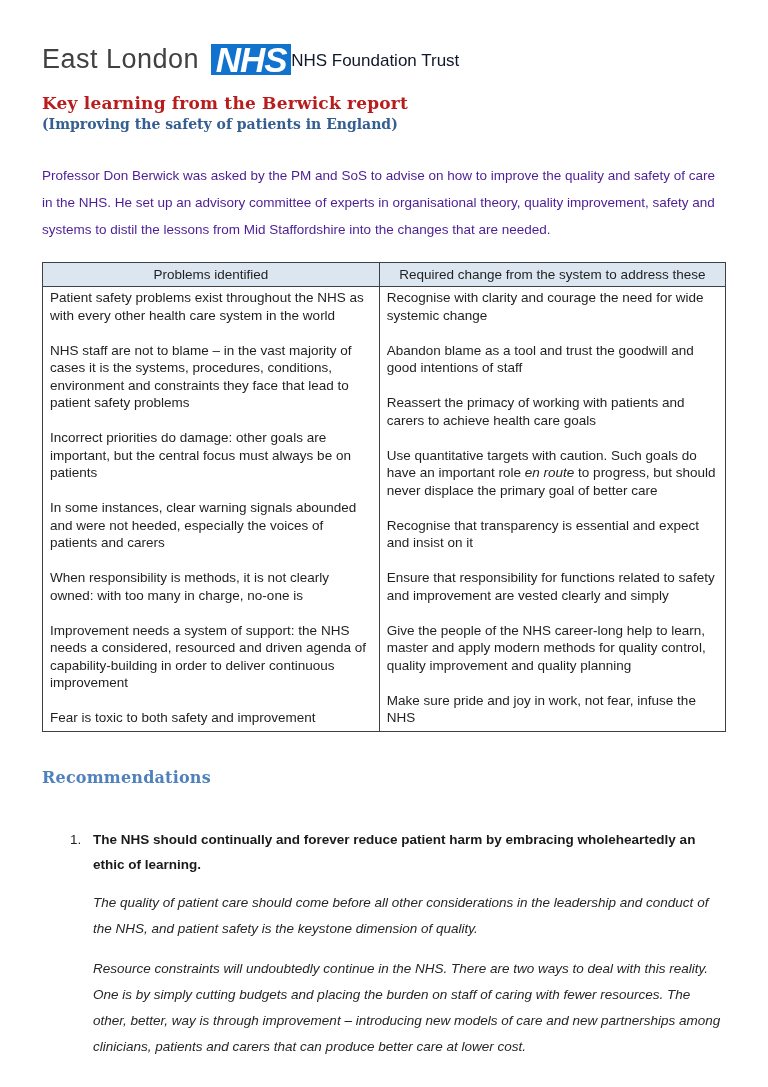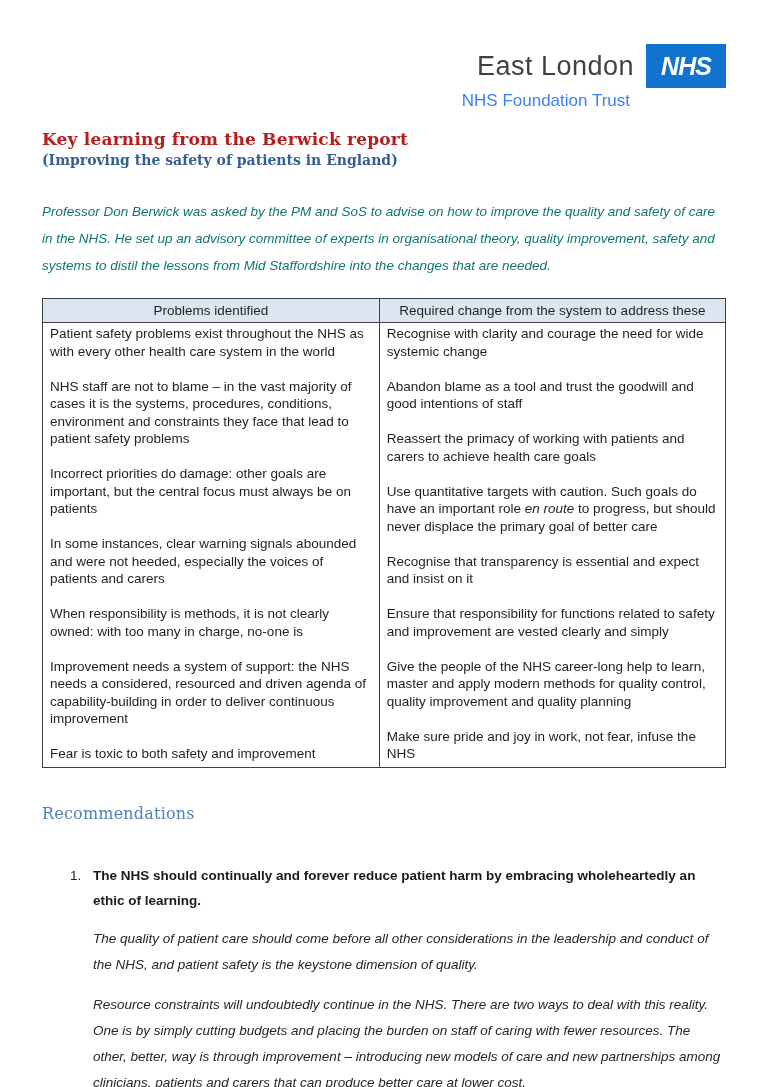--- a/index.html
+++ b/index.html
@@ -14,49 +14,49 @@
     position: relative;
     width: 768px; height: 1087px;
     overflow: hidden;
     box-sizing: border-box;
     padding: 0 42px;
   }
 
   
   .logo-row {
     display: flex;
-    flex-direction: column;
-    align-items: flex-end;
+    flex-direction: row;
+    align-items: center;
     padding-top: 44px;
   }
   .logo-top {
     display: flex;
     align-items: center;
     gap: 12px;
   }
   .logo-org {
     font-size: 27px;
     color: #414042;
     letter-spacing: 0.5px;
   }
   .nhs-box {
     display: flex;
     align-items: center;
     justify-content: center;
-    width: 80px; height: 44px;
+    width: 80px; height: 31px;
     background: #1273ce;
     color: #ffffff;
     font-style: italic;
     font-weight: bold;
-    font-size: 25px;
+    font-size: 35px;
     letter-spacing: -1px;
   }
   .logo-sub {
     font-size: 17px;
-    color: #3b82f6;
+    color: #0f172a;
     margin-top: 3px;
     margin-right: 96px;
   }
 
   
   .doc-title {
     margin-top: 18px;
     font-family: "DejaVu Serif", "Liberation Serif", serif;
     font-weight: bold;
     font-size: 17px;
@@ -69,22 +69,21 @@
     font-size: 14px;
     color: #365f91;
     margin-top: 3px;
   }
 
   
   .intro {
     margin-top: 30px;
     font-size: 13.5px;
     line-height: 27px;
-    color: #0f766e;
-    font-style: italic;
+    color: #4c1d95;
   }
 
   
   table.berwick {
     margin-top: 19px;
     width: 100%;
     border-collapse: collapse;
     table-layout: fixed;
   }
   table.berwick th, table.berwick td {
@@ -106,21 +105,21 @@
   }
   table.berwick td p { margin: 0 0 17.5px 0; }
   table.berwick td p:last-child { margin-bottom: 0; }
   col.c-left  { width: 49.3%; }
   col.c-right { width: 50.7%; }
 
   
   .rec-heading {
     margin-top: 36px;
     font-family: "DejaVu Serif", "Liberation Serif", serif;
-    font-weight: normal;
+    font-weight: bold;
     font-size: 16px;
     color: #4f81bd;
     letter-spacing: 0.2px;
   }
   .rec-item {
     display: flex;
     margin-top: 40px;
     padding-left: 28px;
   }
   .rec-number {

